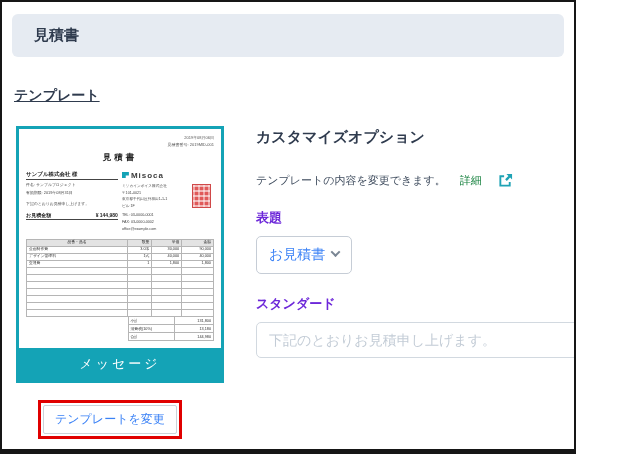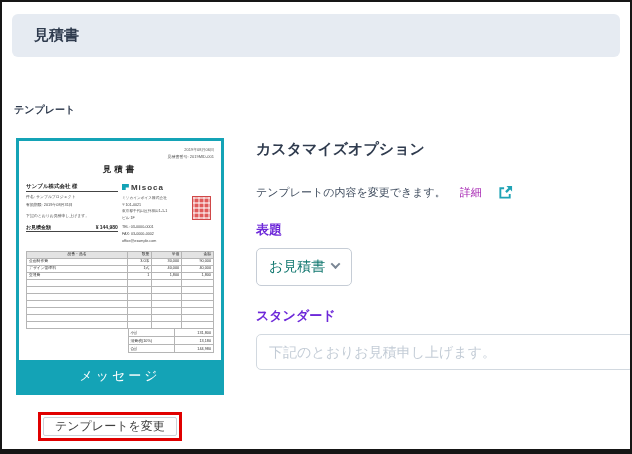--- a/index.html
+++ b/index.html
@@ -1,30 +1,30 @@
 <!DOCTYPE html>
 <html><head>
 <meta charset="utf-8">
 <style>
   * { margin:0; padding:0; box-sizing:border-box; }
   body { font-family: "Liberation Sans", "DejaVu Sans", sans-serif; background:#fff; }
   .frame {
-    width:632px; height:454px;
+    width:576px; height:454px;
     border:2px solid #161616; border-bottom-width:5px;
     background:#fff; overflow:hidden; position:relative;
   }
   .header-bar {
     margin:12px 10px 0 10px;
     background:#e6ebf2; border-radius:6px;
     padding:12px 22px;
     font-size:15px; font-weight:bold; color:#2f3b4e;
   }
   .section-title {
-    margin:46px 0 0 12px;
-    font-size:10px; font-weight:bold; color:#2f3b4e;
+    margin:30px 0 0 12px;
+    font-size:14px; font-weight:bold; color:#2f3b4e;text-decoration:underline;
   }
   .content { display:flex; align-items:flex-start; margin-top:21px; padding-left:14px; }
 
   
   .left-col { width:208px; flex:none; }
   .template-card {
     width:208px; height:257px;
     border:3px solid #14a3b6;
     display:flex; flex-direction:column; background:#fff; cursor:pointer;
   }
@@ -36,28 +36,28 @@
     height:32px; flex:none; background:#14a3b6;
     color:#fff; font-size:13px; letter-spacing:3px;
     display:flex; align-items:center; justify-content:center;
   }
   .change-wrap {
     display:inline-block; margin:17px 0 0 22px;
     border:3px solid #e00000; padding:2px; background:#fff;
   }
   .change-btn {
     display:block; background:#fff; border:1px solid #ccd2d9; border-radius:2px;
-    font-size:12px; color:#404040; padding:0 11px; cursor:pointer;
+    font-size:12px; color:#3b82f6; padding:5px 11px; cursor:pointer;
     font-family:inherit;
   }
 
   
   .mi-meta { text-align:right; font-size:4px; line-height:1.7; color:#555; }
   .mi-title { text-align:center; font-size:8.5px; font-weight:bold; letter-spacing:3px; color:#222; margin-top:3px; }
-  .mi-parties { display:flex; margin-top:7px; }
+  .mi-parties { display:flex; margin-top:7px;justify-content:flex-end; }
   .mi-left { width:51%; padding-right:4px; }
   .mi-customer { font-size:5.5px; font-weight:bold; color:#222; border-bottom:1px solid #444; padding-bottom:1px; }
   .mi-sub { font-size:3.9px; color:#444; line-height:1.7; margin-top:2px; }
   .mi-greet { font-size:3.9px; color:#444; margin-top:4px; }
   .mi-amount { display:flex; justify-content:space-between; align-items:flex-end;
     border-bottom:1px solid #444; font-size:5px; font-weight:bold; color:#222;
     margin-top:6px; padding-bottom:1px; }
   .mi-right { width:49%; position:relative; }
   .mi-logo { display:flex; align-items:center; gap:2px; font-size:8px; font-weight:bold; color:#3c3c3c; letter-spacing:1px; }
   .mi-flag { width:7px; height:6px; background:#14a3b6; clip-path:polygon(0 0,100% 0,100% 55%,55% 55%,55% 100%,0 100%); }
@@ -85,27 +85,27 @@
     display:flex; border:1px solid #b5b5b5; border-top:none;
     font-size:3.8px; color:#333; height:8px; align-items:center;
   }
   .mi-summary .srow .sl { flex:1; padding:0 2px; }
   .mi-summary .srow .sv { width:46%; text-align:right; padding:0 2px; border-left:1px solid #b5b5b5; align-self:stretch; display:flex; align-items:center; justify-content:flex-end; }
 
   
   .right-col { margin-left:32px; padding-top:2px; }
   .custom-title { font-size:15px; font-weight:bold; color:#2f3b4e; }
   .custom-desc { margin-top:26px; font-size:11px; color:#3f4c5e; display:flex; align-items:center; }
-  .details-link { color:#a21caf; margin-left:14px; text-decoration:none; display:inline-flex; align-items:flex-start; gap:16px; cursor:pointer; }
+  .details-link { color:#15803d; margin-left:14px; text-decoration:none; display:inline-flex; align-items:flex-start; gap:16px; cursor:pointer; }
   .field-label { margin-top:21px; font-size:13px; font-weight:bold; color:#6d28d9; }
   .select-box {
     margin-top:9px; min-width:92px; height:38px; padding:0 12px;
     border:1px solid #c6cdd6; border-radius:5px; background:#fff;
     display:inline-flex; align-items:center; gap:7px;
-    font-size:14px; color:#0f766e; cursor:pointer;
+    font-size:14px; color:#3b82f6; cursor:pointer;
   }
   .chevron {
     width:7px; height:7px;
     border-right:2px solid #7a8694; border-bottom:2px solid #7a8694;
     transform:rotate(45deg) translate(-1px,-1px); margin-top:-3px;
   }
   .message-input {
     margin-top:9px; width:378px; height:36px;
     border:1px solid #d2d9e0; border-radius:5px;
     font-size:14px; color:#333; padding:0 12px; background:#fff;

